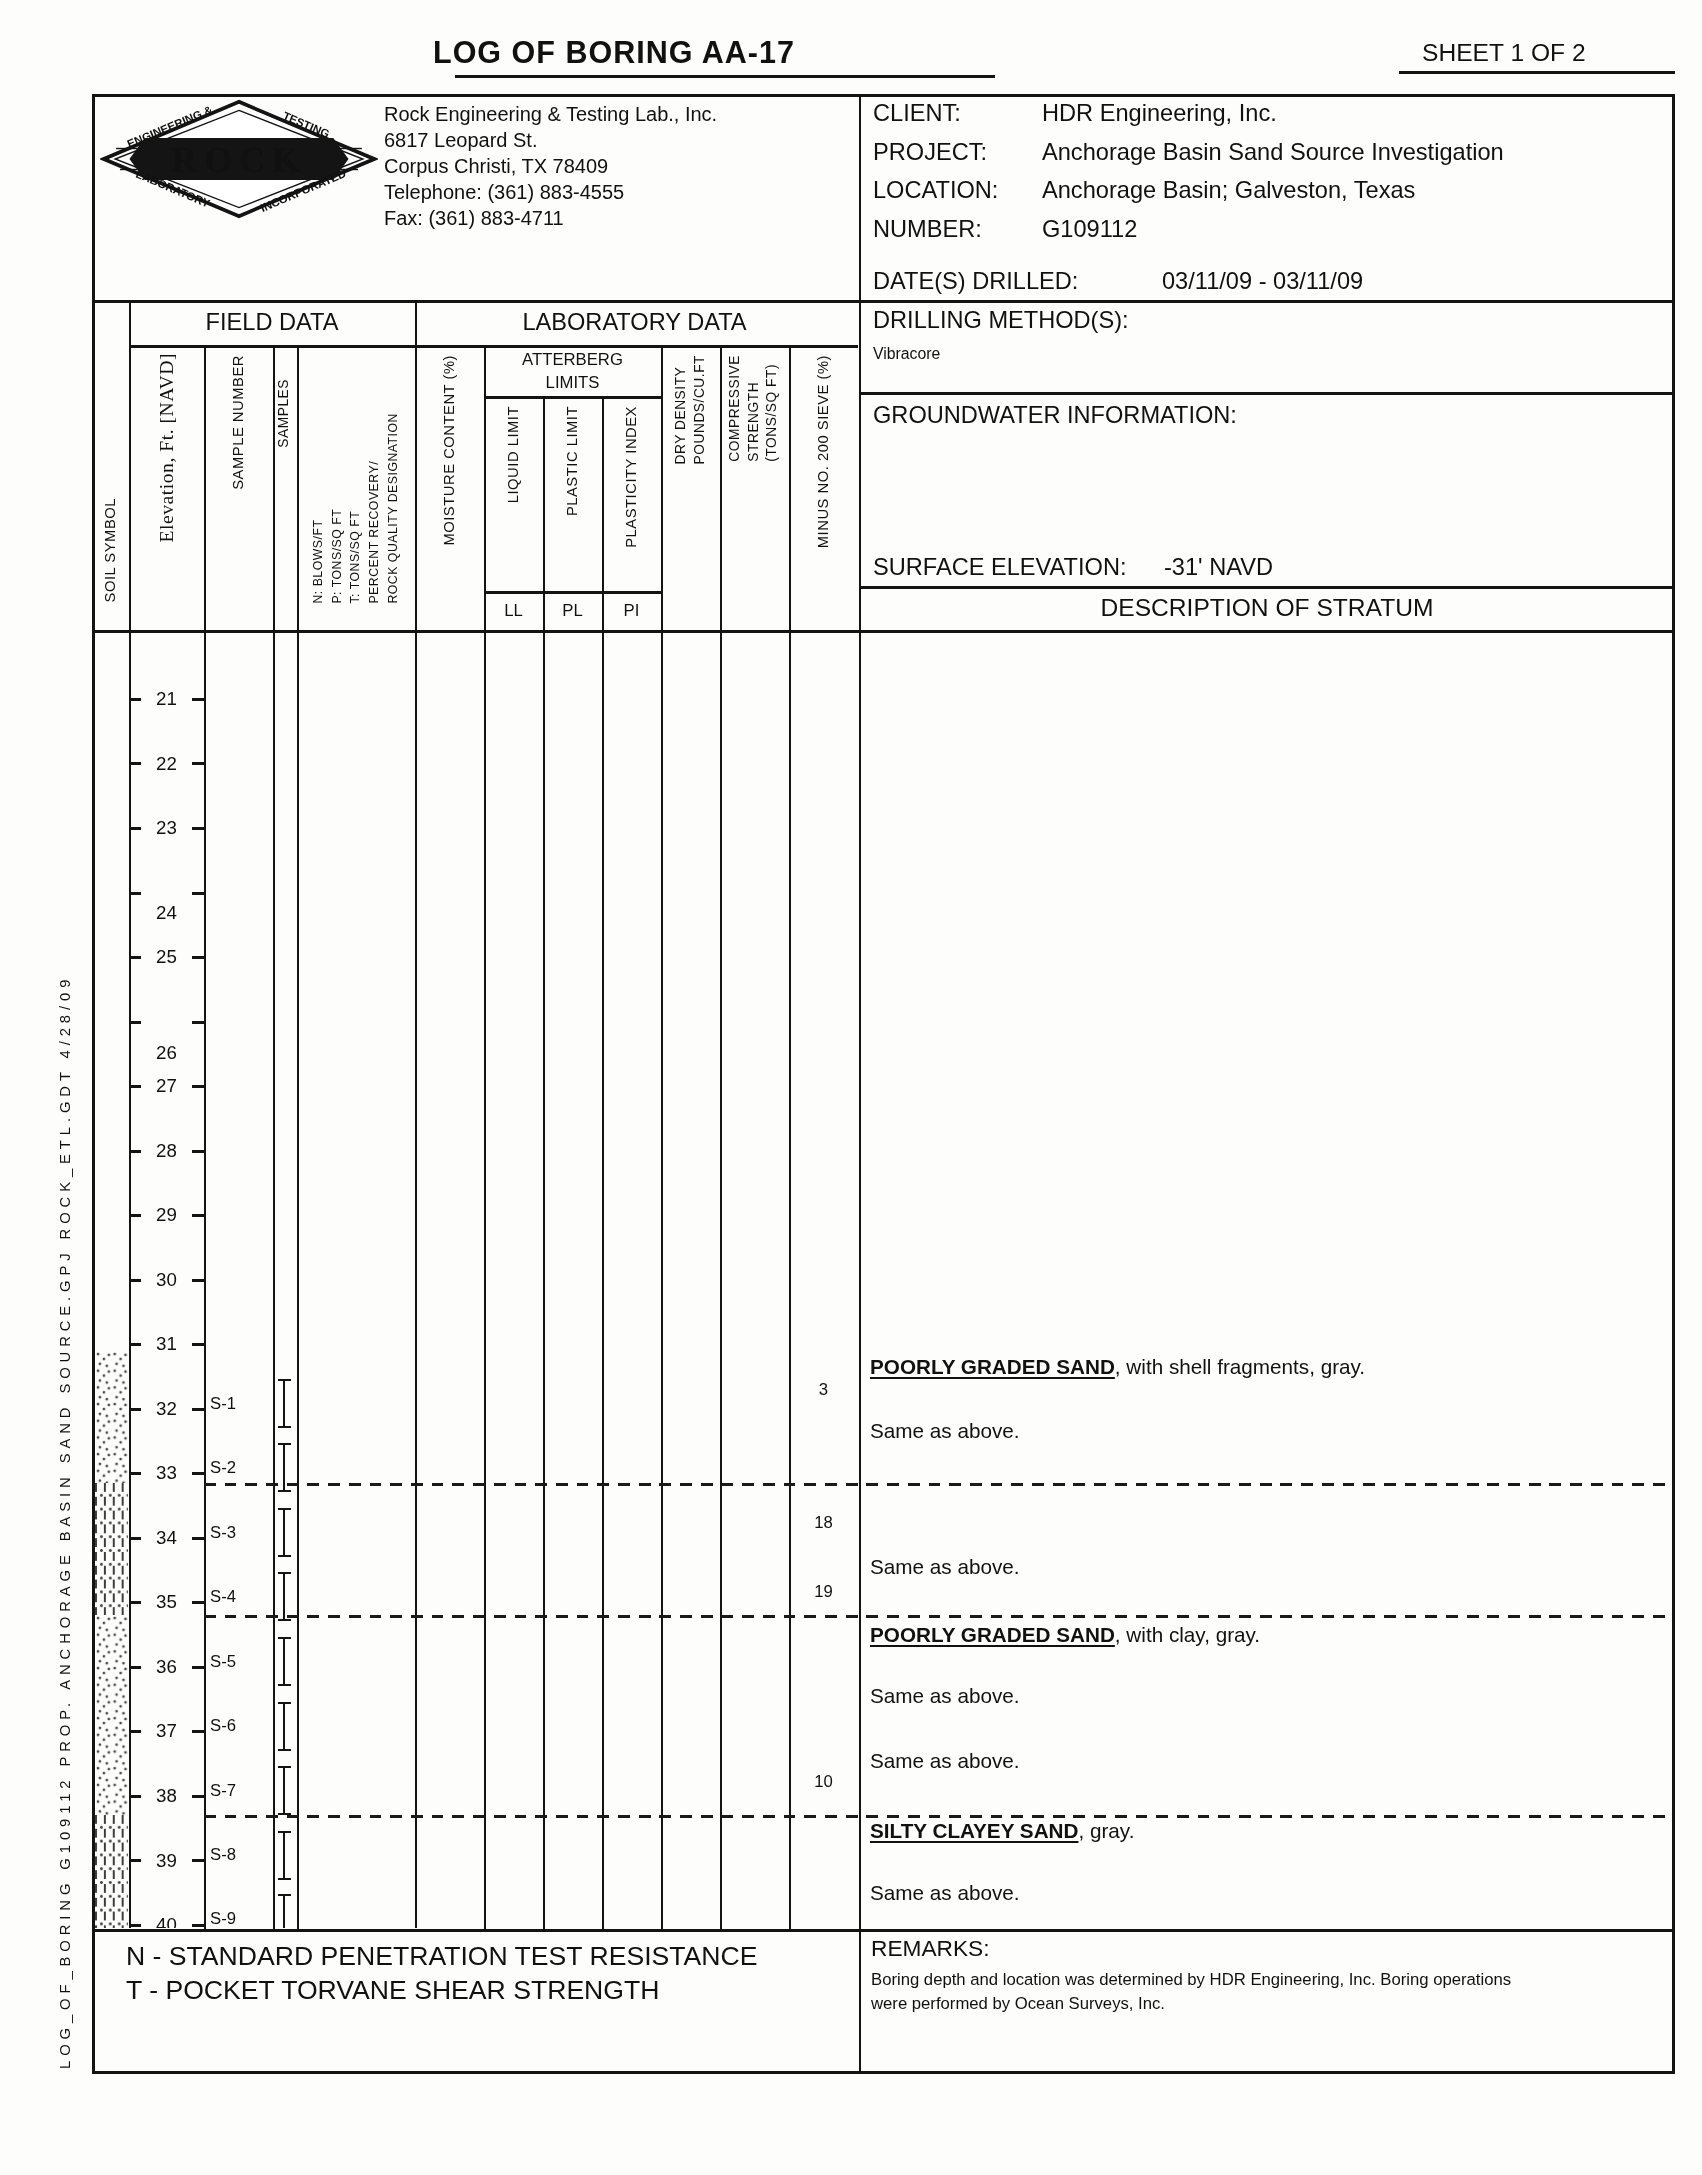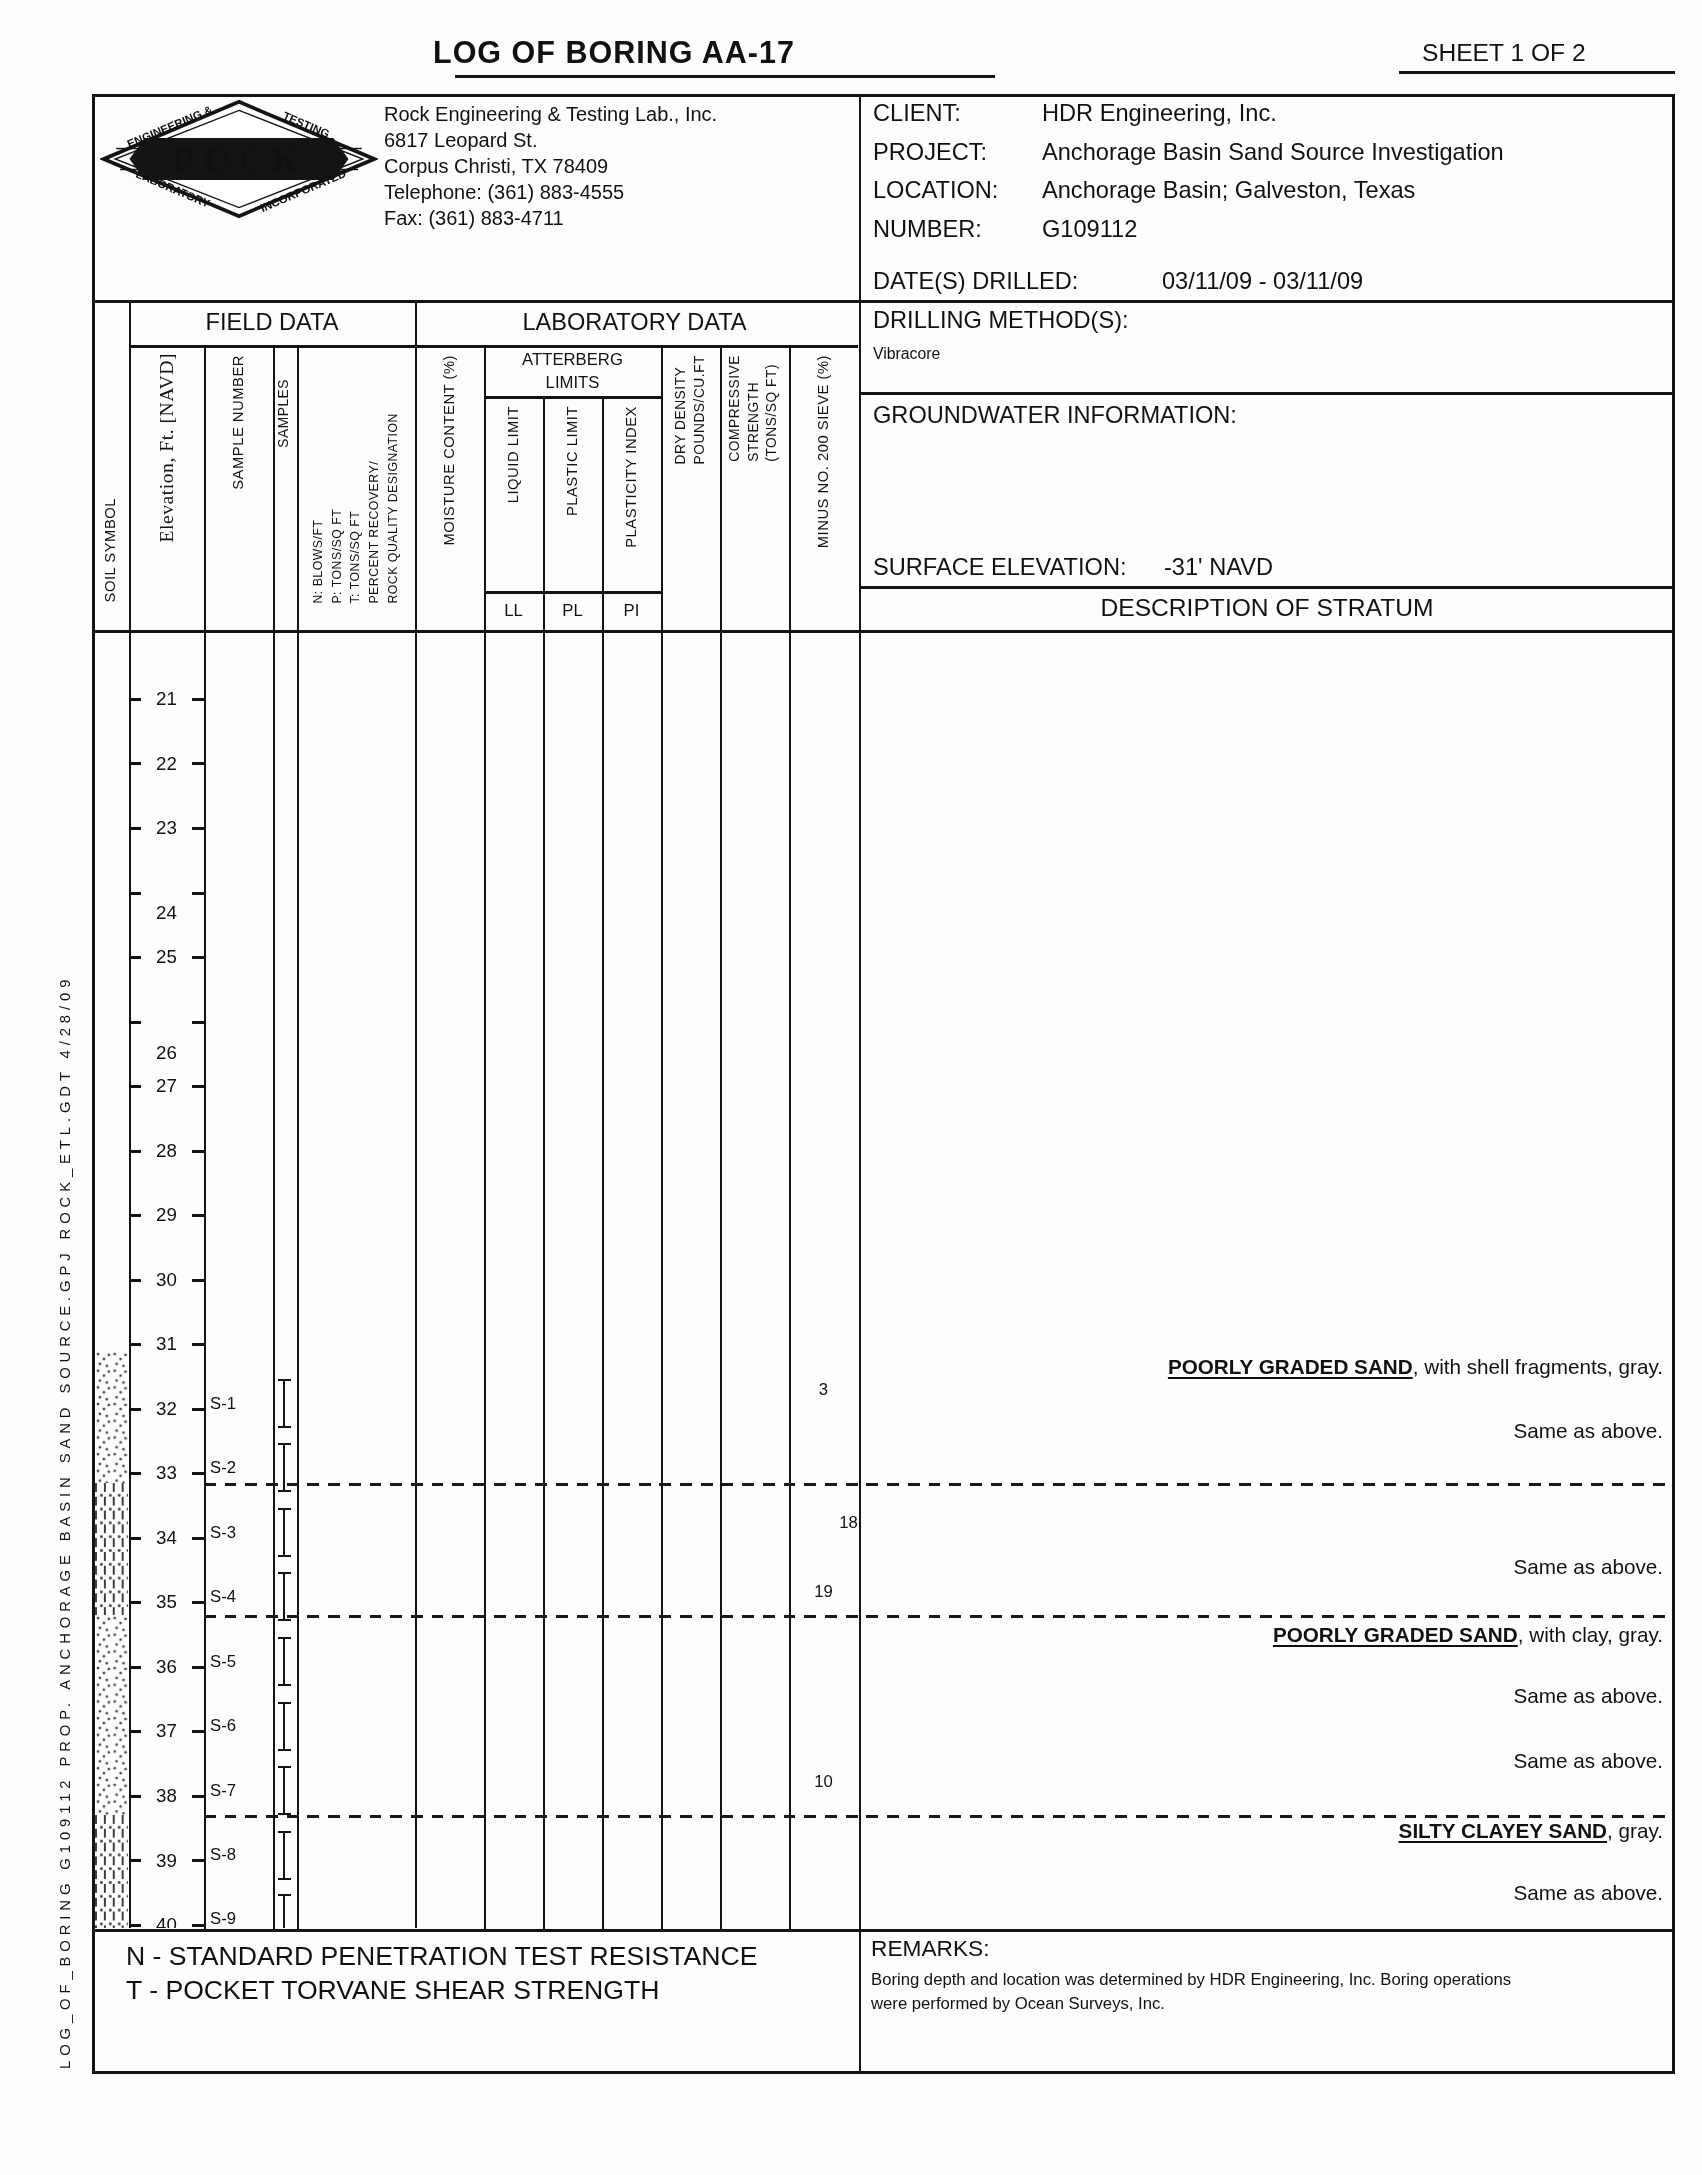--- a/index.html
+++ b/index.html
@@ -23,21 +23,21 @@
   #log-canvas > div { position:absolute; }
   .tick { width:11.8px; height:2.5px; background:#141414; }
   .depth-label { left:37px; width:75px; text-align:center; font-size:18.7px; }
   .boundary { left:112px; width:1468px; height:2.5px;
               background:repeating-linear-gradient(90deg,#1a1a1a 0 11.8px,transparent 11.8px 20.7px); }
   .sample-id { left:118px; font-size:16.7px; }
   .sample-tick { left:186px; width:12.8px; height:49px;
                  border-top:2.5px solid #141414; border-bottom:2.5px solid #141414;
                  background:linear-gradient(90deg, transparent 4.9px, #141414 4.9px 7.4px, transparent 7.4px); }
   .sieve-val { left:697px; width:69px; text-align:center; font-size:16.7px; }
-  .desc { left:778px; width:793px; font-size:20.7px; white-space:nowrap;text-align:right; }
+  .desc { left:778px; width:793px; font-size:20.7px; white-space:nowrap; }
   .desc-title { font-weight:bold; text-decoration:underline; text-decoration-thickness:2px; text-underline-offset:3px; }
   .stratum { left:3px; width:32.5px; }
   .pattern-sand {
     background-image:
       radial-gradient(circle at 3px 3px, #4a4a4a 1.1px, transparent 1.7px),
       radial-gradient(circle at 8.9px 7.9px, #4a4a4a 1.1px, transparent 1.7px),
       radial-gradient(circle at 13.8px 3.9px, #4a4a4a 1.1px, transparent 1.7px),
       radial-gradient(circle at 4.9px 12.8px, #4a4a4a 1.1px, transparent 1.7px),
       radial-gradient(circle at 11.8px 14.8px, #4a4a4a 1.1px, transparent 1.7px);
     background-size: 16.7px 16.7px;
@@ -256,21 +256,21 @@
       <div class="sample-tick" style="top: 1007px;"></div>
       <div class="sample-id" style="top: 1086px;">S-6</div>
       <div class="sample-tick" style="top: 1072px;"></div>
       <div class="sample-id" style="top: 1151px;">S-7</div>
       <div class="sample-tick" style="top: 1136px;"></div>
       <div class="sample-id" style="top: 1215px;">S-8</div>
       <div class="sample-tick" style="top: 1201px;"></div>
       <div class="sample-id" style="top: 1279px;">S-9</div>
       <div class="sample-tick" style="top: 1264px;"></div>
       <div class="sieve-val" style="top: 750px;">3</div>
-      <div class="sieve-val" style="top: 883px; margin-left: 25px;">18</div>
+      <div class="sieve-val" style="top: 883px;">18</div>
       <div class="sieve-val" style="top: 952px;">19</div>
       <div class="sieve-val" style="top: 1142px;">10</div>
       <div class="desc" style="top: 725px;"><span class="desc-title">POORLY GRADED SAND</span><span>, with shell fragments, gray.</span></div>
       <div class="desc" style="top: 789px;"><span>Same as above.</span></div>
       <div class="desc" style="top: 925px;"><span>Same as above.</span></div>
       <div class="desc" style="top: 993px;"><span class="desc-title">POORLY GRADED SAND</span><span>, with clay, gray.</span></div>
       <div class="desc" style="top: 1054px;"><span>Same as above.</span></div>
       <div class="desc" style="top: 1119px;"><span>Same as above.</span></div>
       <div class="desc" style="top: 1189px;"><span class="desc-title">SILTY CLAYEY SAND</span><span>, gray.</span></div>
       <div class="desc" style="top: 1251px;"><span>Same as above.</span></div>

